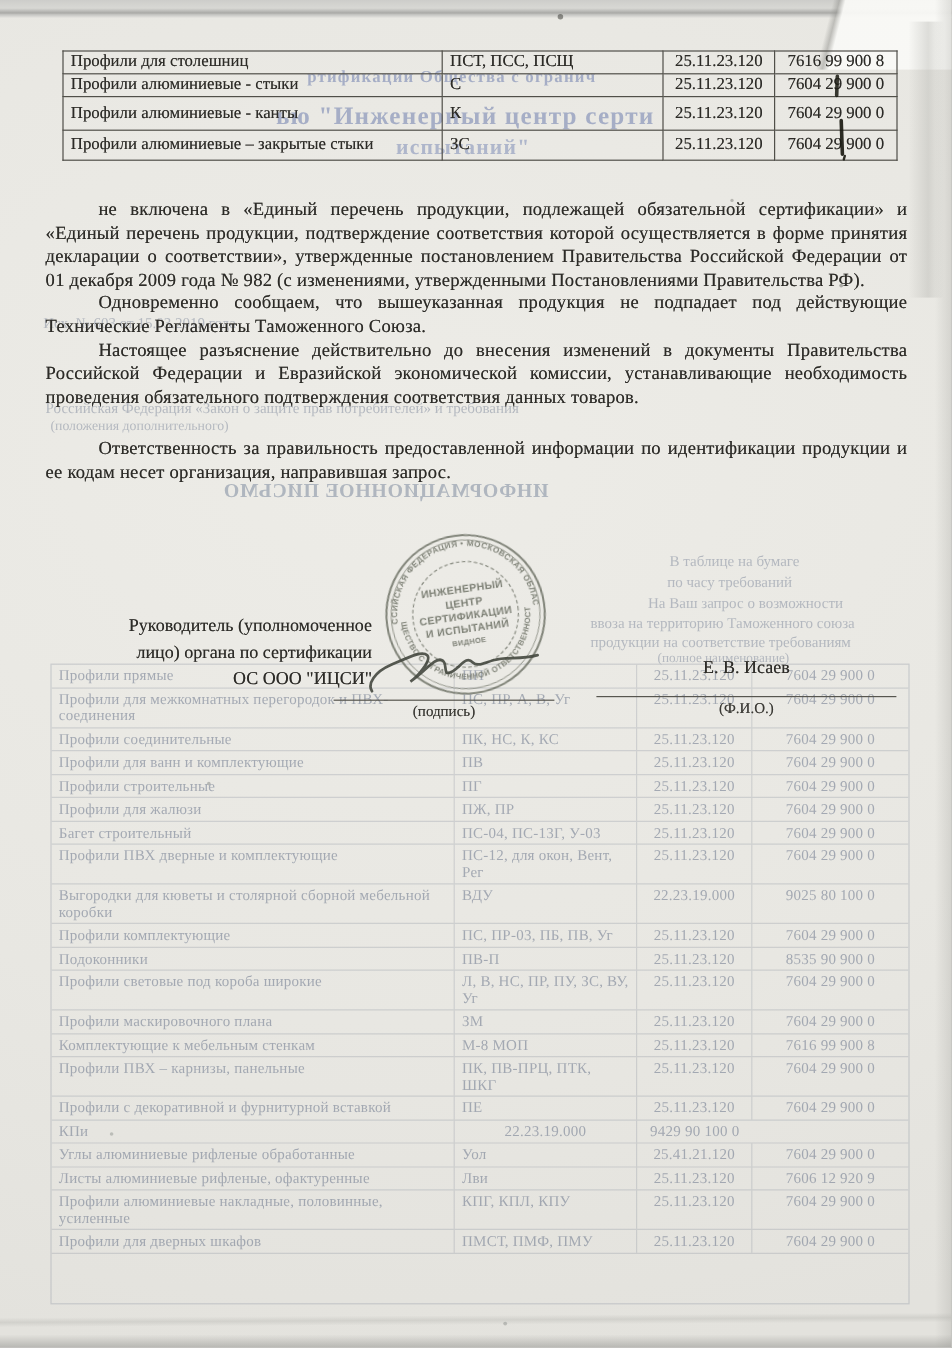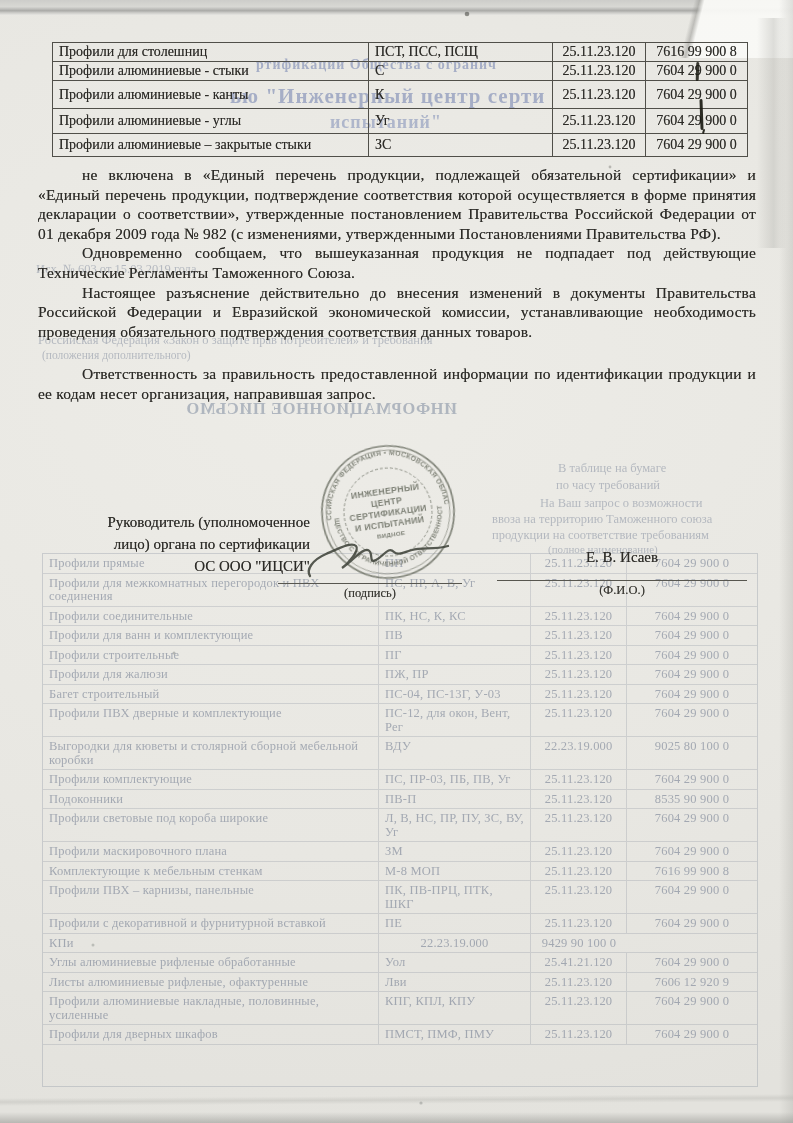--- a/index.html
+++ b/index.html
@@ -287,26 +287,20 @@
               <td class="td-tnved">7604 29 900 0</td>
             </tr>
 
             <tr>
               <td class="td-name">Профили алюминиевые - канты</td>
               <td class="td-code">К</td>
               <td class="td-okp">25.11.23.120</td>
               <td class="td-tnved">7604 29 900 0</td>
             </tr>
 
-            <tr>
-              <td class="td-name">Профили алюминиевые - углы</td>
-              <td class="td-code">Уг</td>
-              <td class="td-okp">25.11.23.120</td>
-              <td class="td-tnved">7604 29 900 0</td>
-            </tr>
 
             <tr>
               <td class="td-name">Профили алюминиевые  – закрытые стыки</td>
               <td class="td-code">ЗС</td>
               <td class="td-okp">25.11.23.120</td>
               <td class="td-tnved">7604 29 900 0</td>
             </tr>
           </tbody>
       </table>
     </div>

